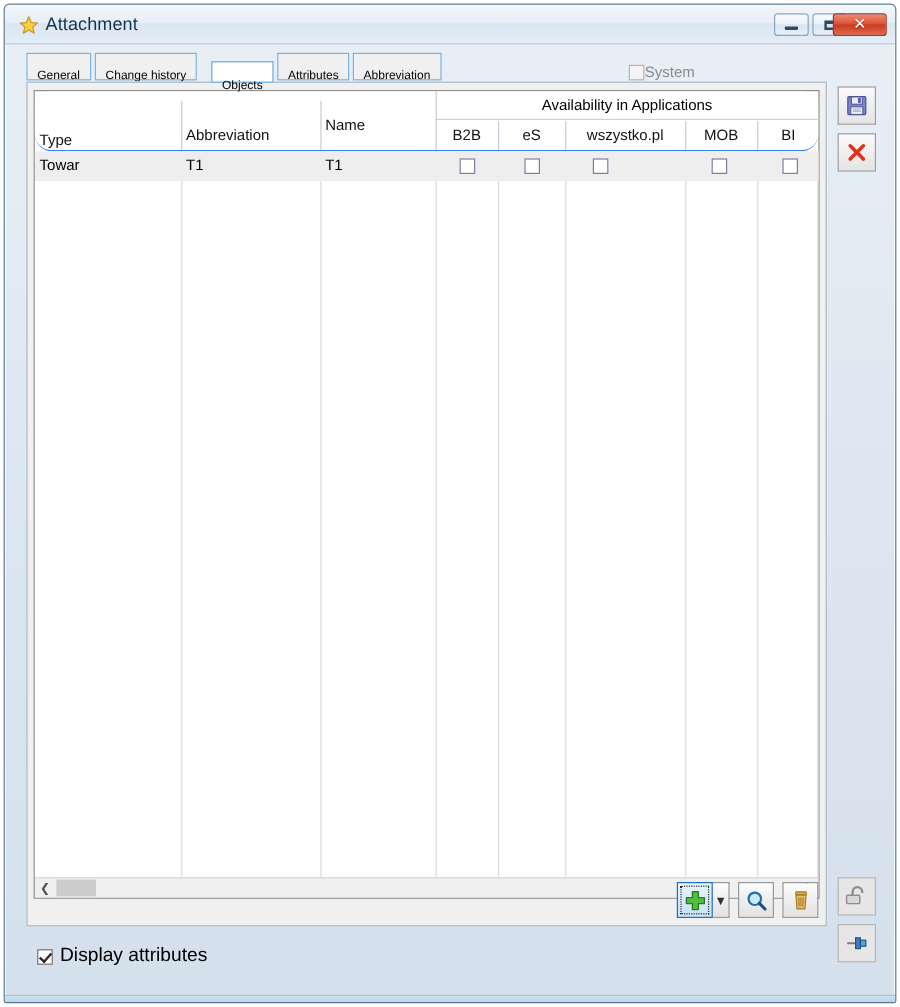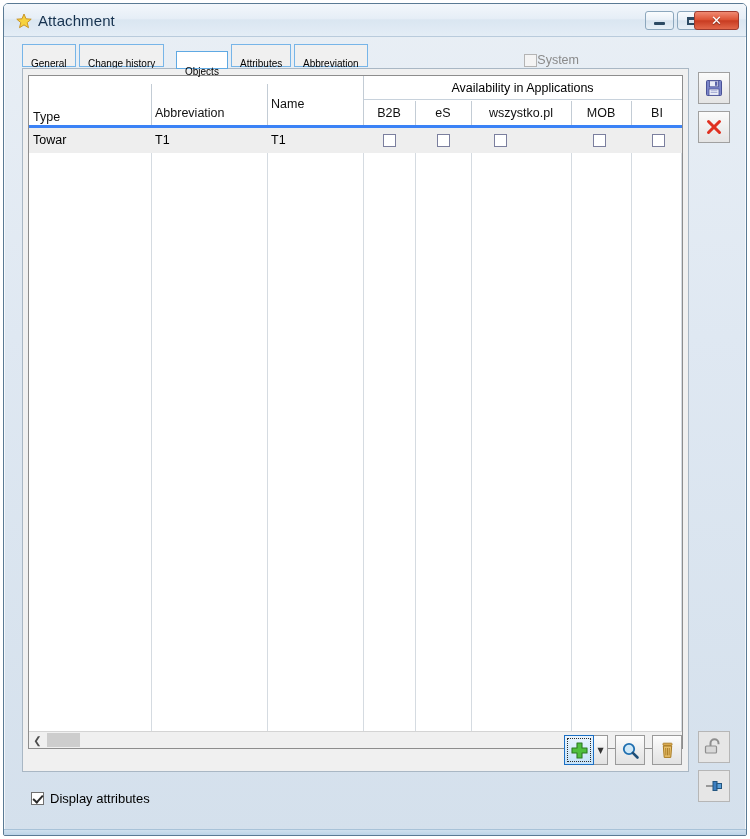--- a/index.html
+++ b/index.html
@@ -172,21 +172,22 @@
     width: 655px; height: 674px;
     box-sizing: border-box;
     border: 1px solid #8d8d8d;
     background: #ffffff;
     overflow: hidden;
   }
   #grid-header {
     position: relative;
     height: 49px;
     background: #ffffff;
-    border-bottom: 3px solid #3b82f6;
+    border-bottom: 1px solid #3b82f6;
+    border-radius: 14px;
   }
   .hdr-group {
     position: absolute;
     top: 0;
     height: 24px;
     box-sizing: border-box;
     border-bottom: 1px solid #c8d2dc;
     display: flex;
     align-items: center;
     justify-content: center;
@@ -324,21 +325,21 @@
   .tb-pair { display: flex; align-items: center; }
 
   
   #display-attr {
     position: absolute;
     left: 27px; bottom: 29px;
     display: flex;
     align-items: center;
     gap: 6px;
   }
-  #display-attr-label { font-size: 13px; color: #000000; }
+  #display-attr-label { font-size: 16px; color: #000000; }
 
   
   .side-btn {
     position: absolute;
     right: 16px;
     width: 32px; height: 32px;
     box-sizing: border-box;
     border: 1px solid #a0a0a0;
     background: linear-gradient(to bottom, #fbfbfb 0%, #efefef 50%, #e4e4e4 100%);
     display: flex;

